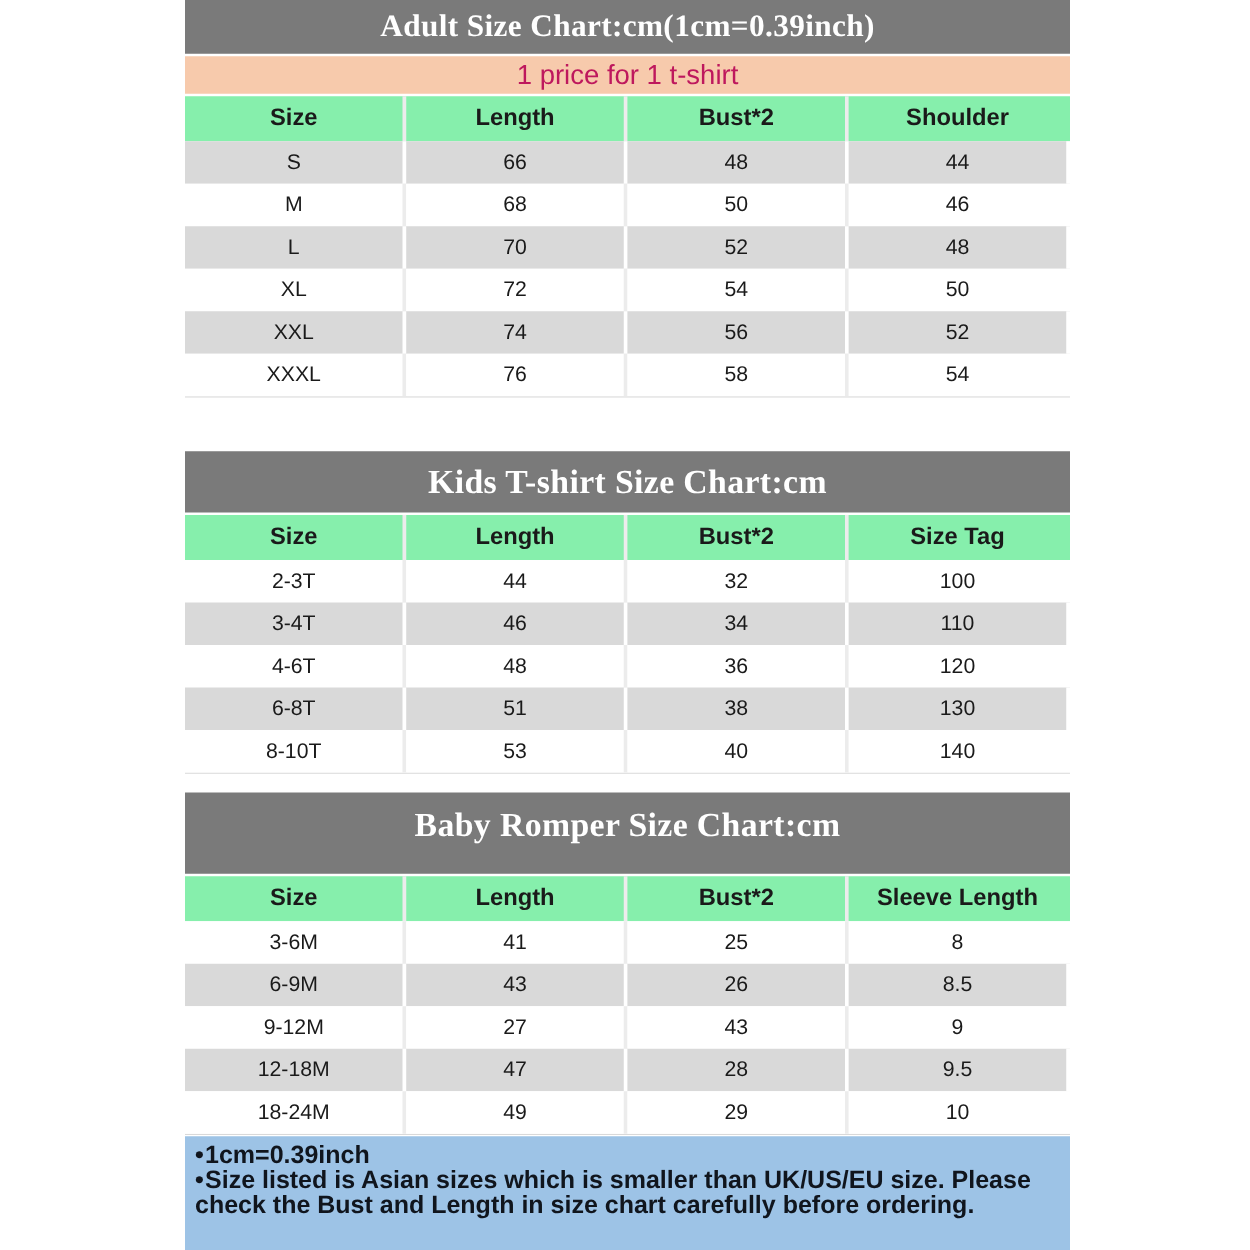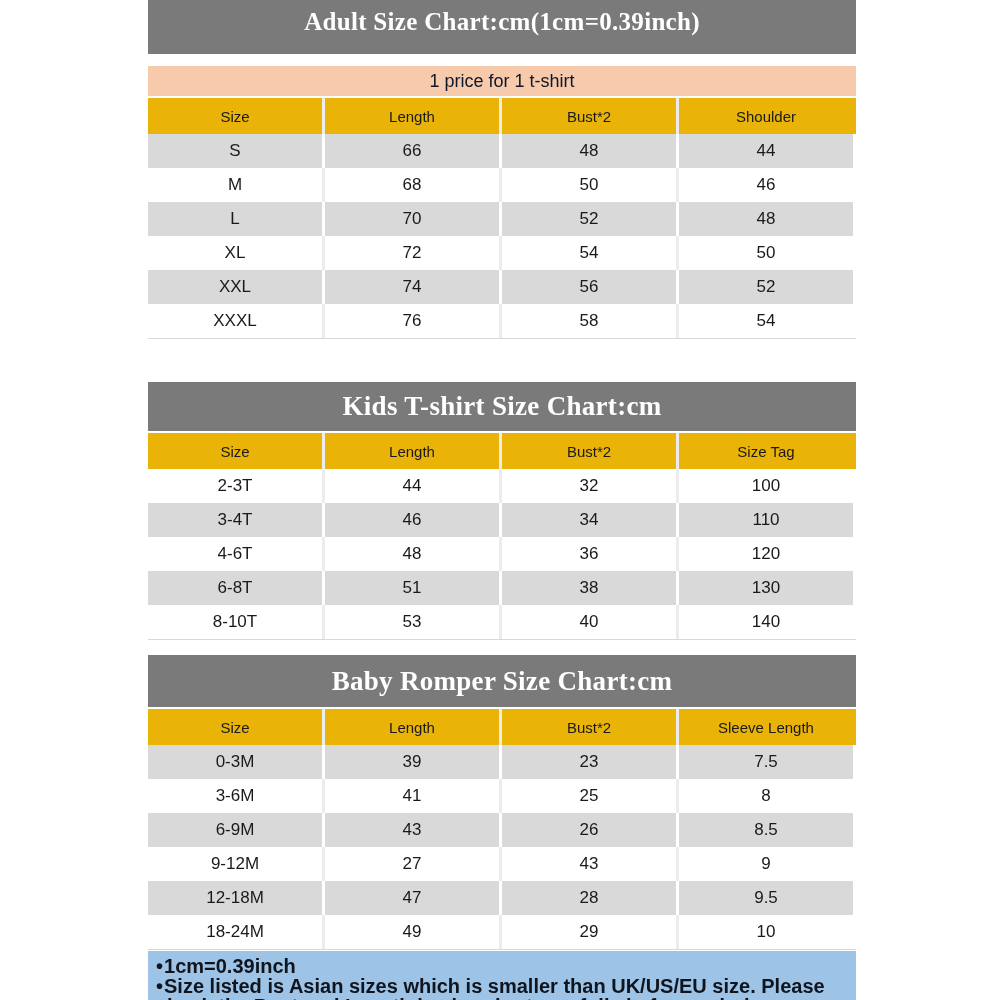--- a/index.html
+++ b/index.html
@@ -10,39 +10,39 @@
   }
   .content{margin-left:148px;width:708px;padding-top:0;}
 
   section{display:block;}
   section .title{
     background:var(--title-band-bg,#7a7a7a);
     color:var(--title-text,#ffffff);
     font-family:"Liberation Serif",serif;
     font-weight:bold;text-align:center;letter-spacing:.3px;
   }
-  section.adult .title{height:54px;line-height:43px;font-size:25px;}
+  section.adult .title{height:43px;line-height:43px;font-size:25px;}
   section.kids  .title{height:49px;line-height:49px;font-size:27px;margin-top:43px;}
-  section.baby  .title{height:52px;line-height:52px;font-size:27px;}
+  section.baby  .title{height:65px;line-height:52px;font-size:27px;}
   section.kids{margin-top:12px;}
   section.baby{margin-top:15px;}
 
   .subtitle{
-    margin-top:12px;height:30px;line-height:30px;
+    margin-top:2px;height:30px;line-height:30px;
     background:var(--subtitle-bg,#f7caac);
-    text-align:center;font-size:18px;color:#0f172a;
+    text-align:center;font-size:22px;color:#be185d;
   }
 
   table.size-table{
     width:100%;table-layout:fixed;border-collapse:separate;border-spacing:0;
     margin-top:2px;border-bottom:1px solid #d9d9d9;
   }
   th{
-    height:34px;font-weight:normal;font-size:15px;color:#1a1a1a;
-    background:#eab308;border-right:3px solid #ececec;text-align:center;
+    height:34px;font-weight:bold;font-size:19px;color:#1a1a1a;
+    background:#86efac;border-right:3px solid #ececec;text-align:center;
   }
   td{
     height:32px;text-align:center;font-size:17px;color:#1a1a1a;
     background:#ffffff;border-right:3px solid #ececec;
   }
   tr.gray td{background:var(--row-alt-bg,#d9d9d9);border-right-color:#ffffff;}
   th:last-child,td:last-child{border-right-color:transparent;}
 
   .notes{
     margin-top:1px;background:var(--notes-bg,#9dc3e6);
@@ -161,26 +161,20 @@
       <table class="size-table">
         <thead>
           <tr>
             <th>Size</th>
             <th>Length</th>
             <th>Bust*2</th>
             <th>Sleeve Length</th>
           </tr>
         </thead>
         <tbody>
-          <tr class="gray">
-            <td>0-3M</td>
-            <td>39</td>
-            <td>23</td>
-            <td>7.5</td>
-          </tr>
           <tr class="white">
             <td>3-6M</td>
             <td>41</td>
             <td>25</td>
             <td>8</td>
           </tr>
           <tr class="gray">
             <td>6-9M</td>
             <td>43</td>
             <td>26</td>

